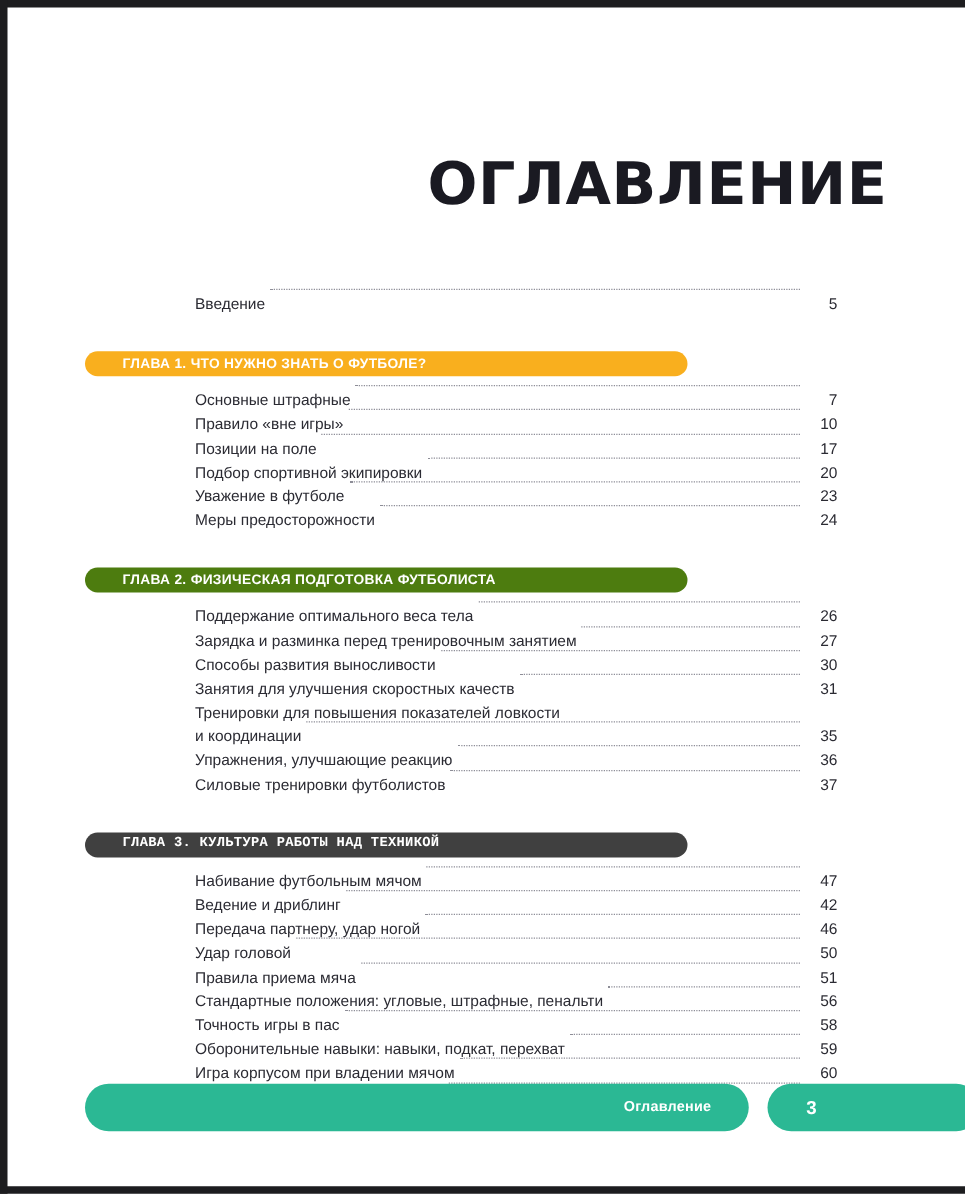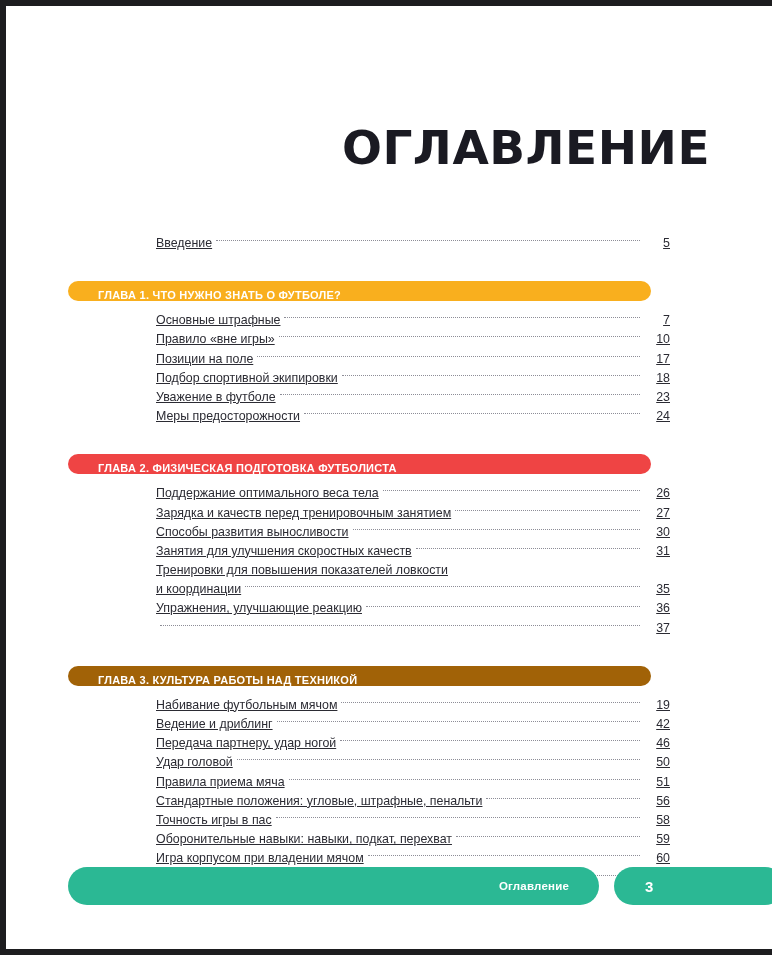--- a/index.html
+++ b/index.html
@@ -43,28 +43,27 @@
   
   .toc {
     position: absolute;
     top: 228px;
     left: 62px;
     width: 602px;
   }
 
   .entry {
     display: flex;
-    align-items: center;
+    align-items: flex-start;
     font-size: 12.4px;
     color: #2b2b33;
     line-height: 19.2px;
     height: 19.2px;
     padding-left: 88px;
     white-space: nowrap;
-    text-decoration: underline;
   }
   .entry .etext { flex: 0 0 auto; }
   .entry .leader {
     flex: 1 1 auto;
     min-width: 8px;
     margin: 0 4px;
     position: relative;
     top: -3px;
     border-bottom: 1.4px dotted #8d8d97;
   }
@@ -77,25 +76,25 @@
   }
   .entry.nodots .leader { border-bottom: none; }
 
   .intro-entry { margin-bottom: 0; }
 
   
   .chapter-bar {
     height: 20px;
     border-radius: 10px;
     display: flex;
-    align-items: flex-end;
+    align-items: center;
     padding-left: 30px;
     margin-top: 28px;
     margin-bottom: 10px;
-    width: 583px;
+    width: 482px;
   }
   .chapter-bar .ctext {
     font-size: 11px;
     font-weight: bold;
     color: #ffffff;
     letter-spacing: 0.25px;
     line-height: 1;
     white-space: nowrap;
   }
 
@@ -177,44 +176,44 @@
             <span class="epage">10</span>
           </div>
           <div class="entry">
             <span class="etext">Позиции на поле</span>
             <span class="leader"></span>
             <span class="epage">17</span>
           </div>
           <div class="entry">
             <span class="etext">Подбор спортивной экипировки</span>
             <span class="leader"></span>
-            <span class="epage">18</span>
+            <span class="epage">20</span>
           </div>
           <div class="entry">
             <span class="etext">Уважение в футболе</span>
             <span class="leader"></span>
             <span class="epage">23</span>
           </div>
           <div class="entry">
             <span class="etext">Меры предосторожности</span>
             <span class="leader"></span>
             <span class="epage">24</span>
           </div>
         </div>
-        <div class="chapter-bar" style="background: #ef4444;">
+        <div class="chapter-bar" style="background: #4d7c0f;">
           <span class="ctext">ГЛАВА 2. ФИЗИЧЕСКАЯ ПОДГОТОВКА ФУТБОЛИСТА</span>
         </div>
         <div class="group-entries">
           <div class="entry">
             <span class="etext">Поддержание оптимального веса тела</span>
             <span class="leader"></span>
             <span class="epage">26</span>
           </div>
           <div class="entry">
-            <span class="etext">Зарядка и качеств перед тренировочным занятием</span>
+            <span class="etext">Зарядка и разминка перед тренировочным занятием</span>
             <span class="leader"></span>
             <span class="epage">27</span>
           </div>
           <div class="entry">
             <span class="etext">Способы развития выносливости</span>
             <span class="leader"></span>
             <span class="epage">30</span>
           </div>
           <div class="entry">
             <span class="etext">Занятия для улучшения скоростных качеств</span>
@@ -230,32 +229,33 @@
             <span class="etext">и координации</span>
             <span class="leader"></span>
             <span class="epage">35</span>
           </div>
           <div class="entry">
             <span class="etext">Упражнения, улучшающие реакцию</span>
             <span class="leader"></span>
             <span class="epage">36</span>
           </div>
           <div class="entry">
+            <span class="etext">Силовые тренировки футболистов</span>
             <span class="leader"></span>
             <span class="epage">37</span>
           </div>
         </div>
-        <div class="chapter-bar" style="background: #a16207;">
+        <div class="chapter-bar" style="background: #404040; font-family: Liberation Mono, monospace;">
           <span class="ctext">ГЛАВА 3. КУЛЬТУРА РАБОТЫ НАД ТЕХНИКОЙ</span>
         </div>
         <div class="group-entries">
           <div class="entry">
             <span class="etext">Набивание футбольным мячом</span>
             <span class="leader"></span>
-            <span class="epage">19</span>
+            <span class="epage">47</span>
           </div>
           <div class="entry">
             <span class="etext">Ведение и дриблинг</span>
             <span class="leader"></span>
             <span class="epage">42</span>
           </div>
           <div class="entry">
             <span class="etext">Передача партнеру, удар ногой</span>
             <span class="leader"></span>
             <span class="epage">46</span>

